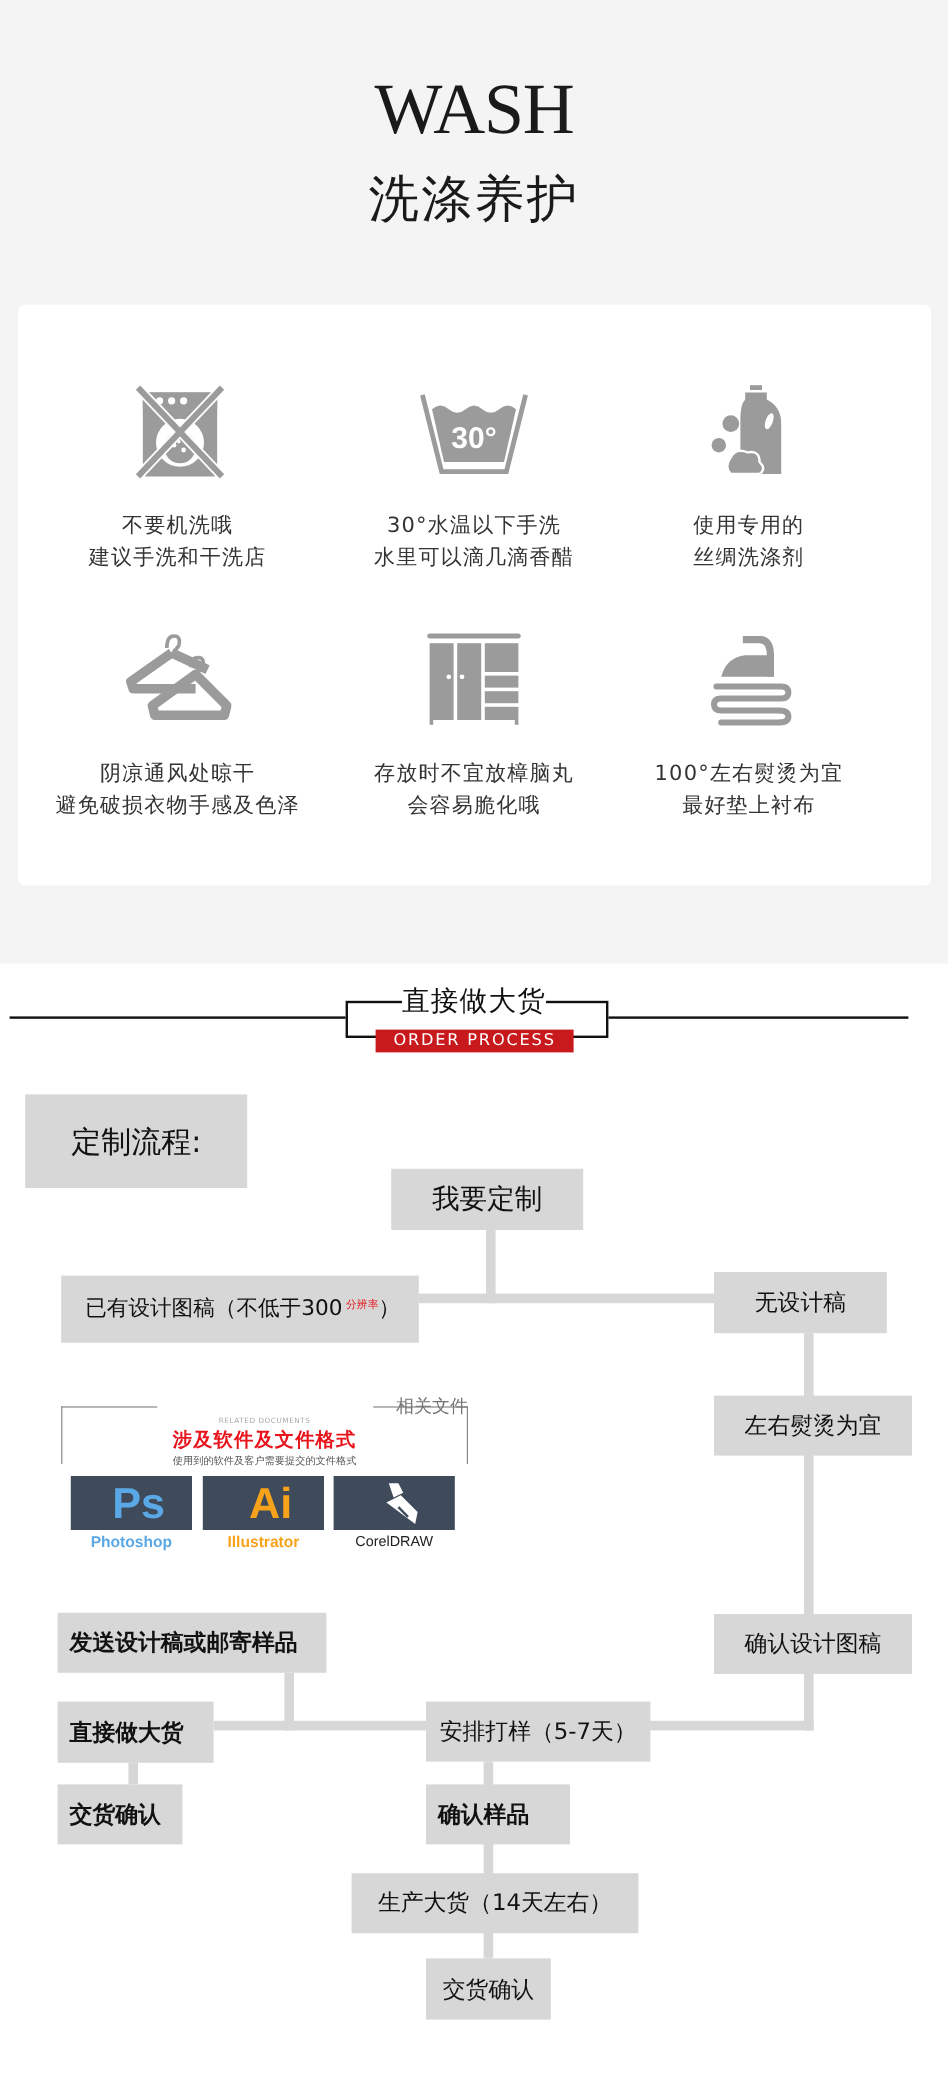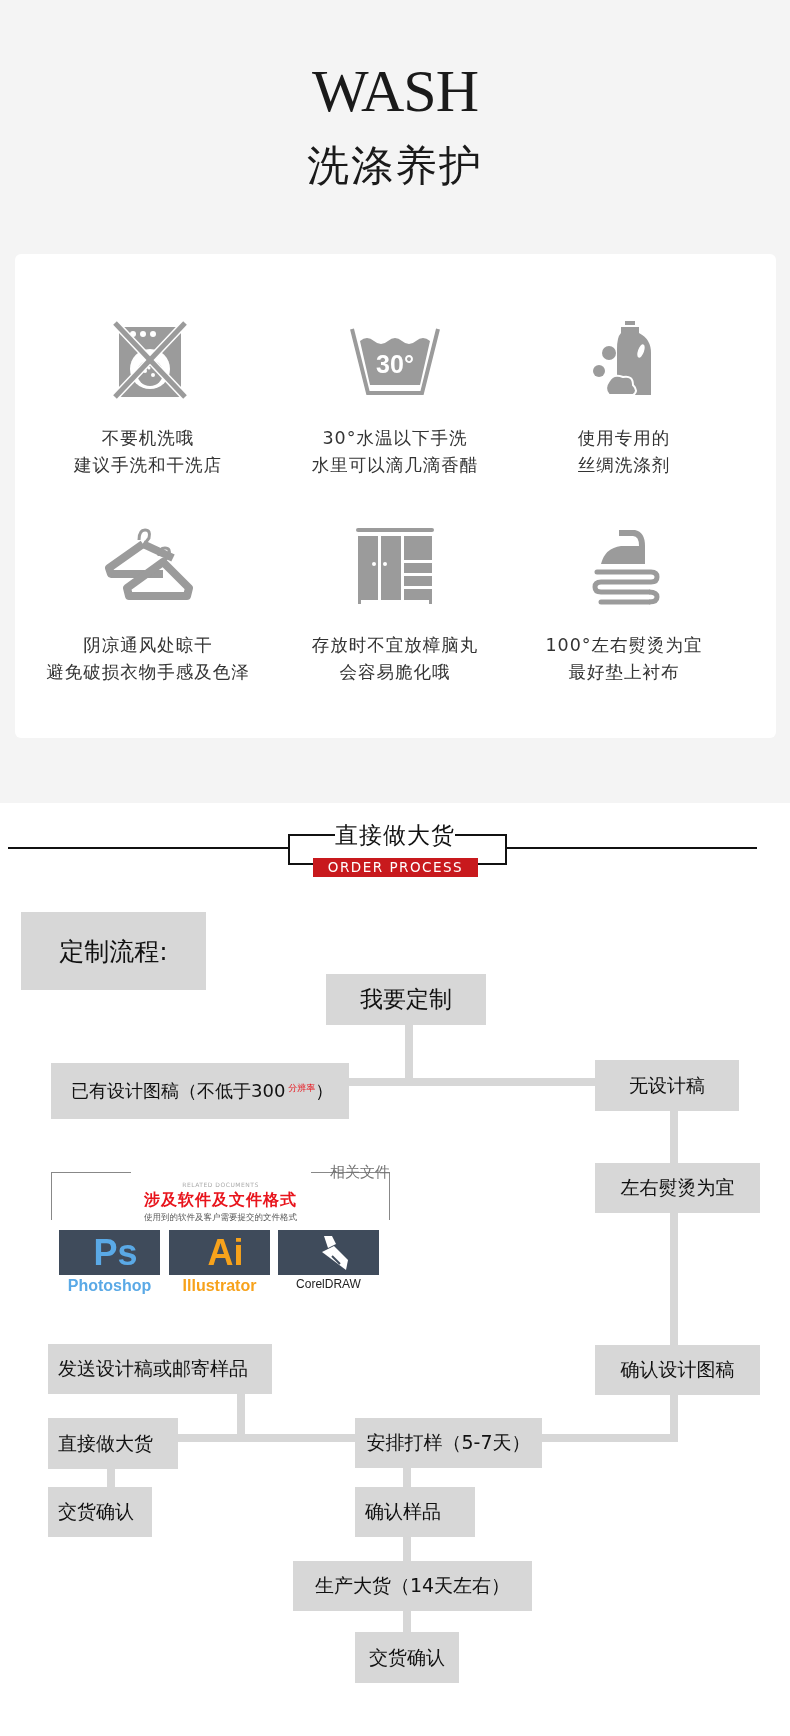--- a/index.html
+++ b/index.html
@@ -14,37 +14,37 @@
   .care-item { position:absolute; width:250px; text-align:center; }
   .care-icon { width:90px; height:80px; margin:0 auto; display:block; }
   .care-text { font-size:17.5px; line-height:27px; color:#333; margin-top:26px; letter-spacing:1px; }
 
   #order-line { left:8px; top:847px; width:749px; height:2px; background:#111; }
   #order-bracket { left:288px; top:834px; width:219px; height:31px; border:2px solid #111; background:transparent; }
   #order-title { left:335px; top:818px; width:120px; height:34px; background:#fff; text-align:center; font-size:23px; line-height:34px; color:#111; letter-spacing:1px;}
   #order-label { left:313px; top:858px; width:165px; height:19px; background:#c8191d; color:#fff; text-align:center; font-size:13.5px; line-height:19px; letter-spacing:1.5px; }
 
   .box { position:absolute; background:#d7d7d7; color:#111; font-size:19px; display:flex; align-items:center; justify-content:center; white-space:nowrap; }
-  .box.left { justify-content:flex-start; padding-left:10px; }
+  .box.left { justify-content:flex-start; padding-left:10px;font-weight:bold; }
   .line { position:absolute; background:#d7d7d7; }
 
   #flow-heading { left:21px; top:912px; width:185px; height:78px; font-size:25px; }
   #multi-box { left:51px; top:1063px; width:298px; height:56px; flex-direction:column; align-items:flex-start; justify-content:center; padding-left:20px; font-size:18px; line-height:34px; }
   .sup-red { color:#e8141c; font-size:9px; vertical-align:top; position:relative; top:-3px; margin-left:3px; }
 
   #software-panel { left:51px; top:1161px; width:339px; height:140px; }
   #sw-bracket { position:absolute; left:0; top:11px; width:339px; height:48px; border:1.5px solid #888; border-bottom:none; }
   #sw-bracket-mask { position:absolute; left:80px; top:0; width:180px; height:26px; background:#fff; }
   #sw-title { position:absolute; left:0; top:0; width:339px; text-align:right; font-size:15px; color:#737373; line-height:22px; }
   #sw-en { position:absolute; left:0; top:20px; width:339px; text-align:center; font-size:6px; color:#aaa; letter-spacing:0.5px; }
   #sw-red { position:absolute; left:0; top:29px; width:339px; text-align:center; font-size:16px; color:#e8141c; font-weight:bold; letter-spacing:1px; }
   #sw-desc { position:absolute; left:0; top:51px; width:339px; text-align:center; font-size:8.5px; color:#555; }
   .sw-logo { position:absolute; top:69px; width:101px; height:45px; background:#3f4b5b; display:flex; align-items:center; justify-content:center;
              font-family:"Liberation Sans",sans-serif; font-weight:bold; font-size:36px;padding-left:12px; }
-  .sw-name { position:absolute; top:116px; width:101px; text-align:center; font-family:"Liberation Sans",sans-serif; font-weight:bold; font-size:16px; }
+  .sw-name { position:absolute; top:116px; width:101px; text-align:center; font-family:"Liberation Sans",sans-serif; font-weight:bold; font-size:13px; }
 </style>
 </head>
 <body>
 
 <div id="wash-section" class="abs"></div>
 <div id="wash-title" class="abs">WASH</div>
 <div id="wash-subtitle" class="abs">洗涤养护</div>
 
 <div id="care-card" class="abs">
 

